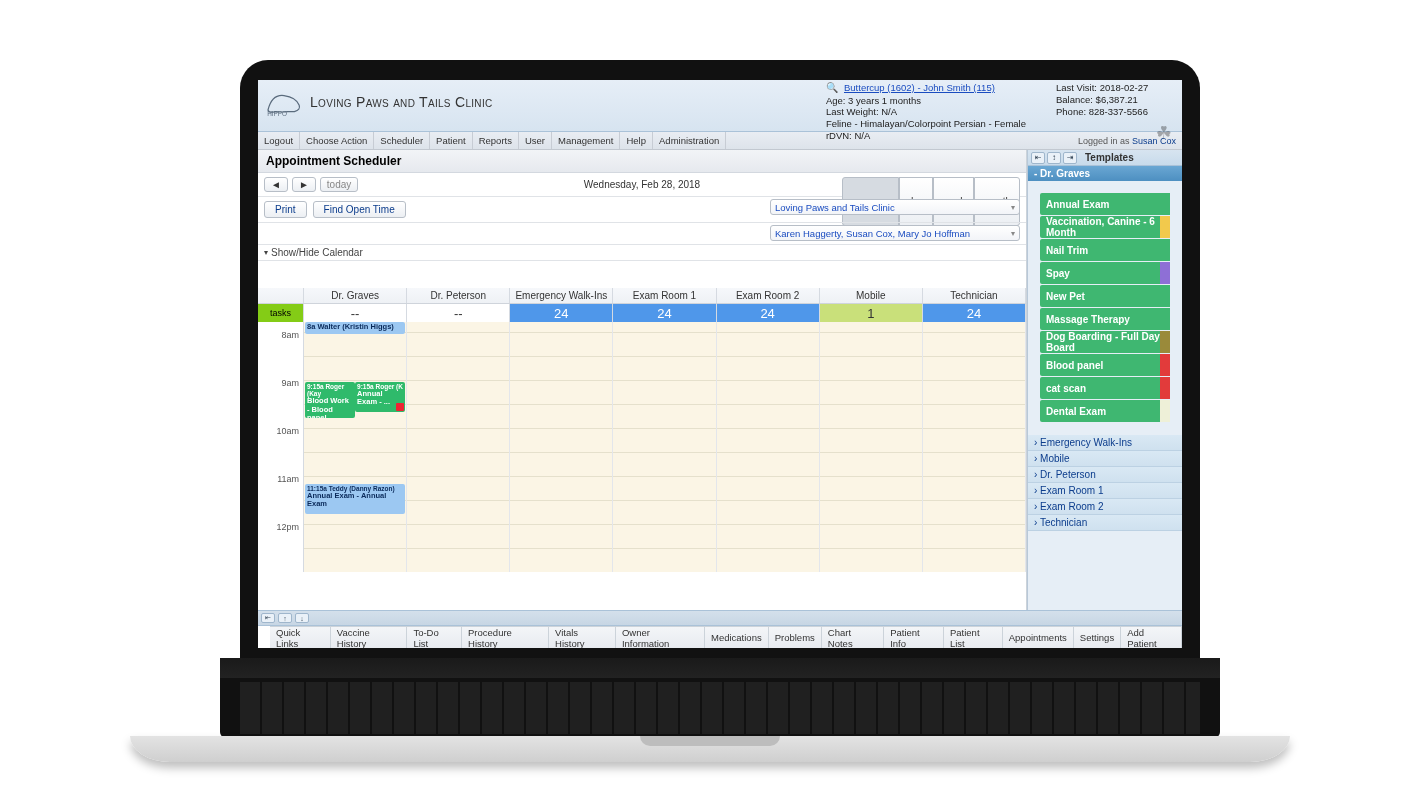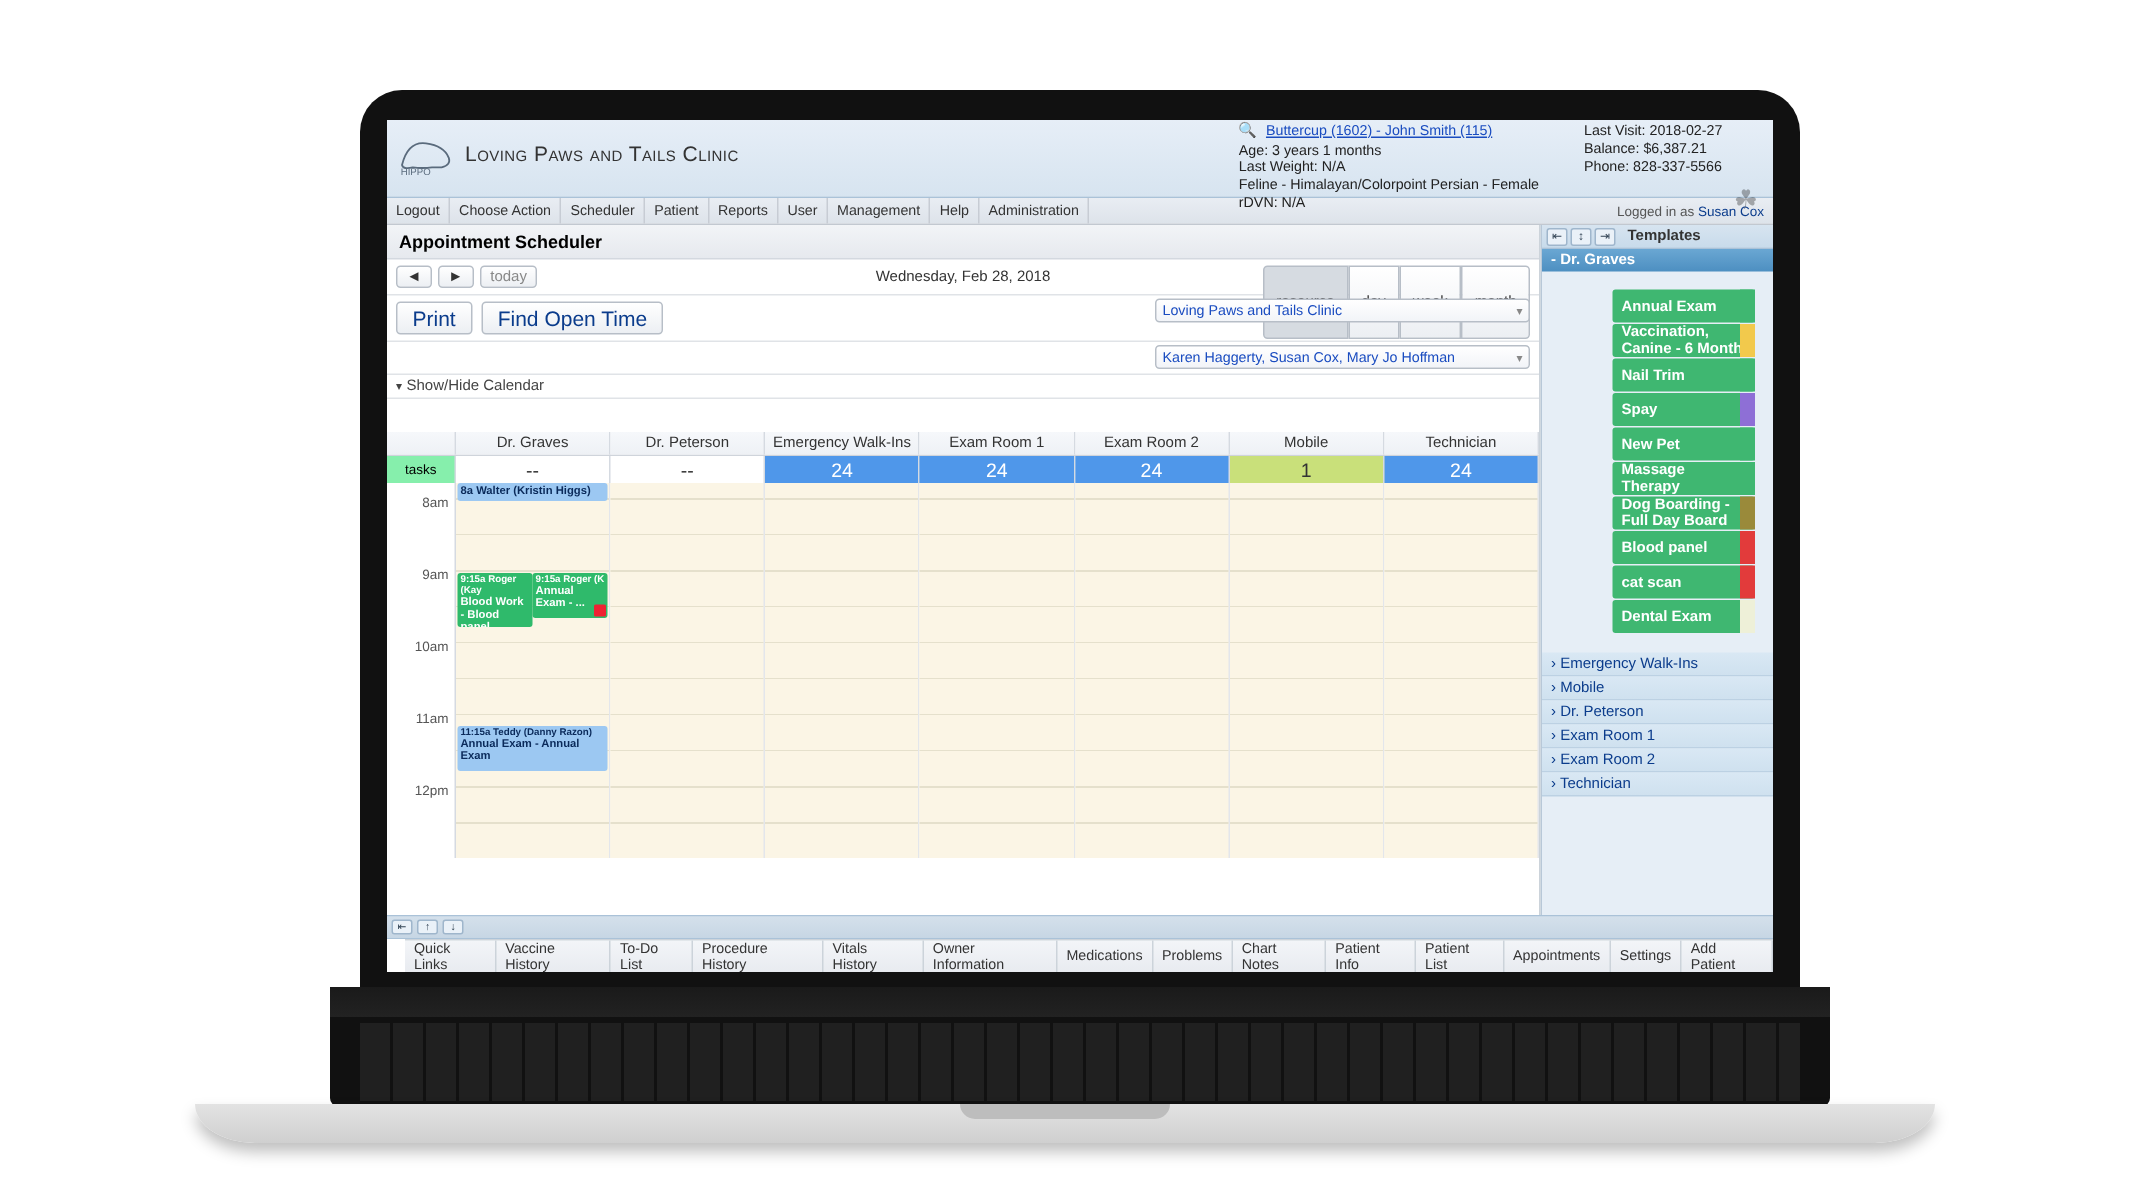--- a/index.html
+++ b/index.html
@@ -168,21 +168,21 @@
   .view-switch .vs:first-child{border-radius:3px 0 0 3px;}
   .view-switch .vs:last-child{border-radius:0 3px 3px 0;}
   .view-switch .vs.active{ background:#d6dbe1;}
   .row2{
     display:flex; gap:6px; padding:4px 6px;
     border-bottom:1px solid #e0e3e7;
     position:relative;
   }
   .link-btn{
     border:1px solid #b7bec7; background:linear-gradient(#fff,#eceff3);
-    border-radius:3px; padding:2px 10px; font-size:14px; color:#0b3c8c; cursor:pointer;
+    border-radius:3px; padding:2px 10px; font-size:10px; color:#0b3c8c; cursor:pointer;
   }
   .dd{
     position:absolute; right:6px; width:250px; height:16px;
     border:1px solid #b7bec7; background:linear-gradient(#fff,#f2f4f8);
     border-radius:3px; font-size:9.5px; color:#1a4cc0; padding:1px 4px;
     display:flex; align-items:center; justify-content:space-between;
   }
   .dd .caret{ font-size:8px; color:#888;}
   .row3{ padding:4px 6px; border-bottom:1px solid #e0e3e7; position:relative; height:22px;}
   .showhide{
@@ -207,21 +207,21 @@
     background:linear-gradient(#f6f8fb,#eef1f5);
   }
   .sched-head .h.first{font-size:9px;}
   .count-row{
     display:grid;
     grid-template-columns: 46px repeat(7, 1fr);
     height:18px;
   }
   .count-row .lab{
     font-size:9px; text-align:center; display:flex; align-items:center; justify-content:center;
-    border-right:1px solid #d5dae1; background:#86efac;
+    border-right:1px solid #d5dae1; background:#84cc16;
   }
   .count-row .c{
     border-right:1px solid #d5dae1; display:flex; align-items:center; justify-content:center;
     font-size:13px; color:#333;
   }
   .c.blue{ background:#4f97ea; color:#fff;}
   .c.yellowgreen{ background:#c9e07a; }
 
   .grid{
     display:grid;
@@ -470,21 +470,21 @@
         </div>
 
         <div class="right">
           <div class="tpl-head">
             <div class="nav">⇤</div>
             <div class="nav">↕</div>
             <div class="nav">⇥</div>
             <div class="lbl">Templates</div>
           </div>
           <div class="accordion-hdr">- Dr. Graves</div>
-          <div style="padding:12px;margin-left:35px;">
+          <div style="padding:12px;">
             <div class="tpl-item tpl-green">
                 <span>Annual Exam</span>
                 <span class="stripe" style="background:#3fb771"></span>
               </div>
             <div class="tpl-item tpl-green">
                 <span>Vaccination, Canine - 6 Month</span>
                 <span class="stripe" style="background:#f2c94c"></span>
               </div>
             <div class="tpl-item tpl-green">
                 <span>Nail Trim</span>

